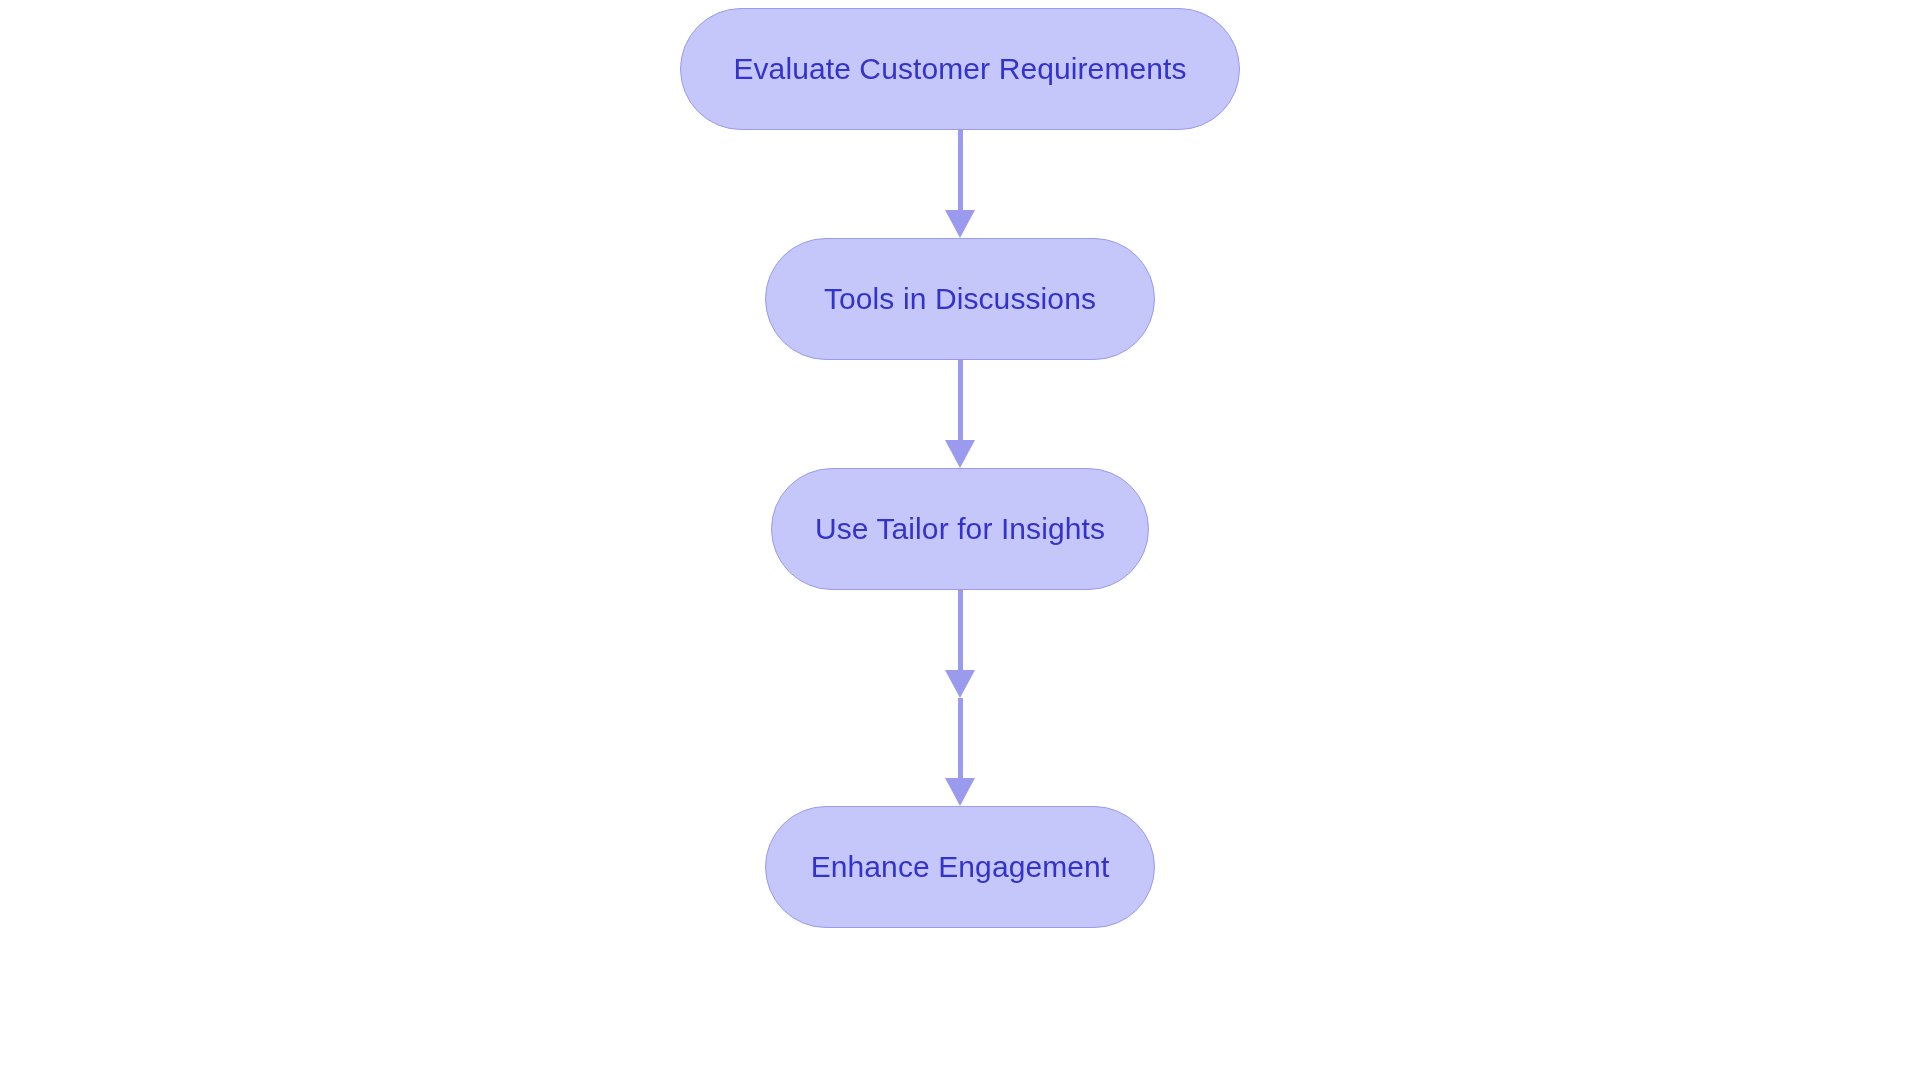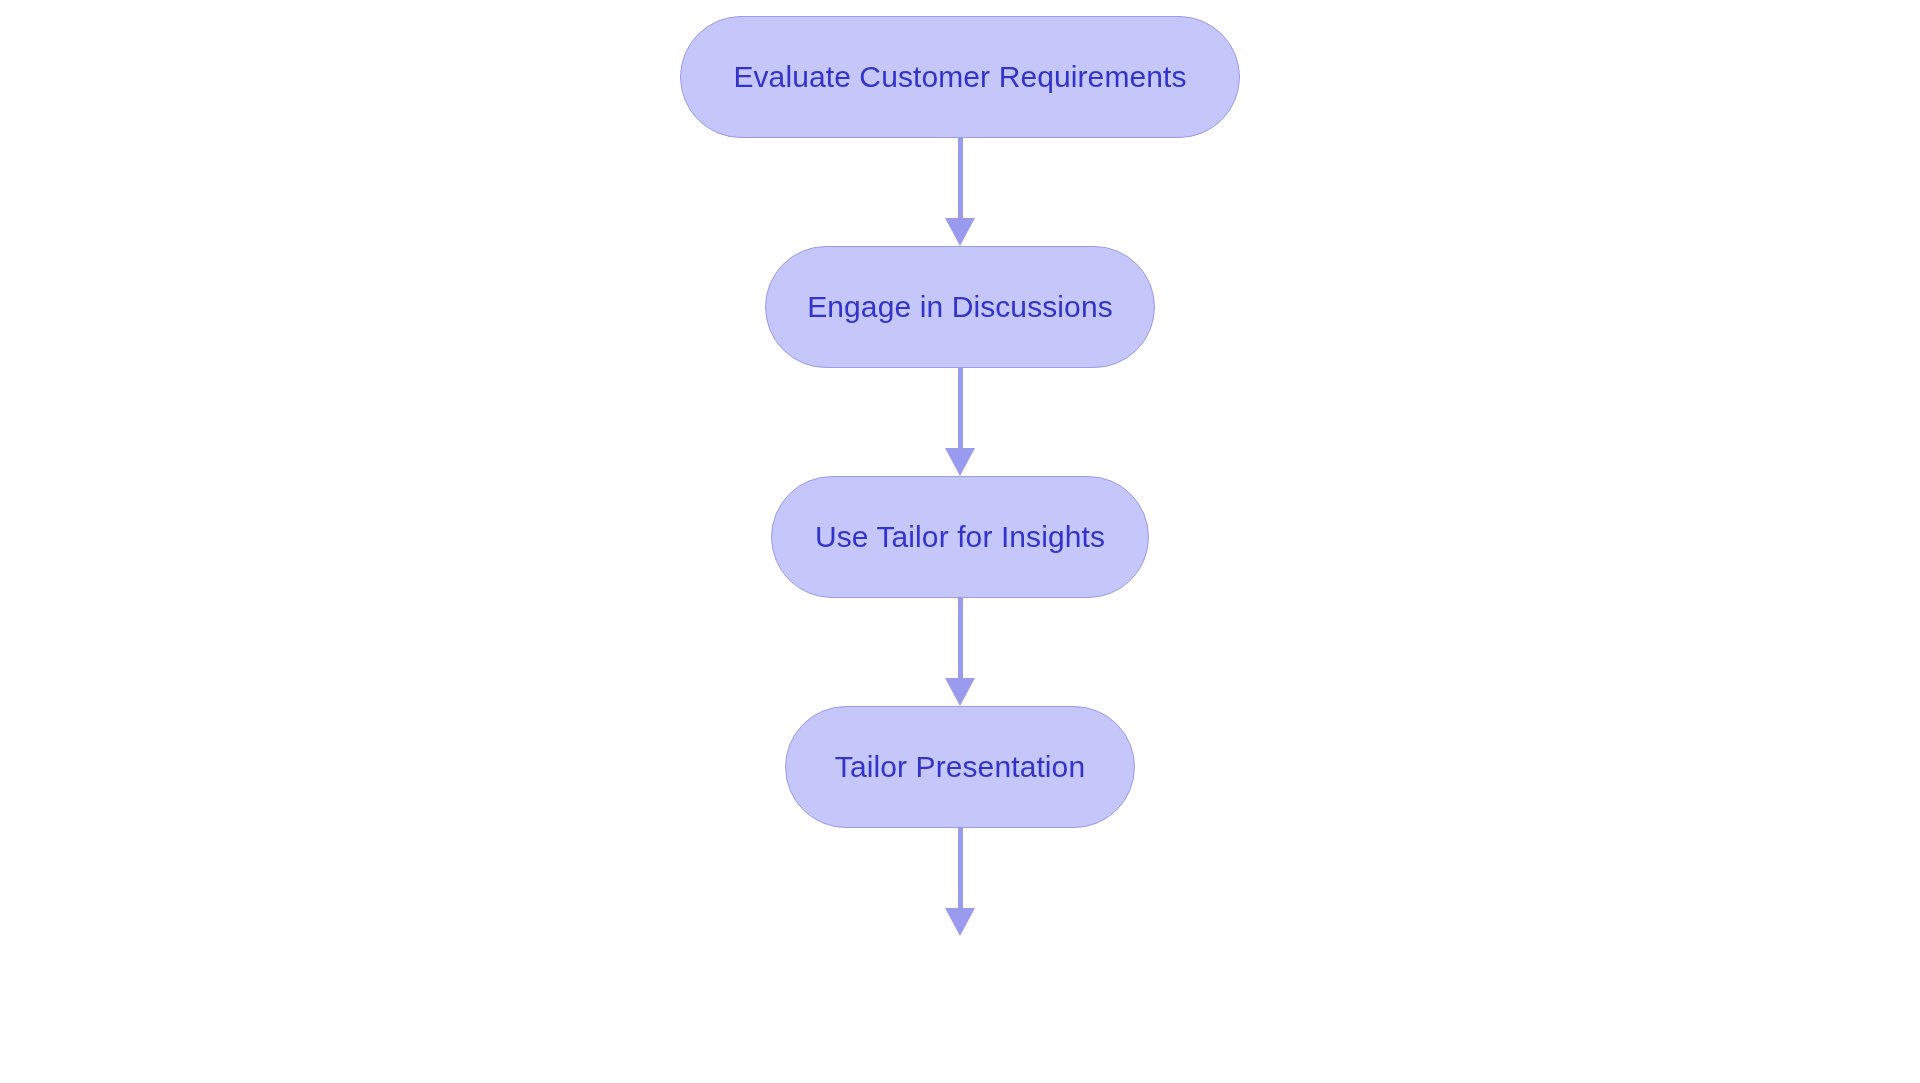--- a/index.html
+++ b/index.html
@@ -48,21 +48,21 @@
   .node-label {
     color: #3333cc;
     font-size: 30px;
     font-weight: 400;
     letter-spacing: 0.1px;
     line-height: 1;
     white-space: nowrap;
     text-align: center;
   }
 
-  .node-w-0 { width: 560px; margin-top: 8px; }
+  .node-w-0 { width: 560px; }
   .node-w-1 { width: 390px; }
   .node-w-2 { width: 378px; }
   .node-w-3 { width: 350px; }
   .node-w-4 { width: 390px; }
 
   .connector {
     position: relative;
     width: 40px;
     height: 108px;
     flex: 0 0 auto;
@@ -100,41 +100,41 @@
     <div class="node node-w-0">
       <span class="node-label">Evaluate Customer Requirements</span>
     </div>
 
     <div class="connector">
       <div class="connector-line"></div>
       <div class="connector-head"></div>
     </div>
 
     <div class="node node-w-1">
-      <span class="node-label">Engage in Discussions</span>
+      <span class="node-label">Tools in Discussions</span>
     </div>
 
     <div class="connector">
       <div class="connector-line"></div>
       <div class="connector-head"></div>
     </div>
 
     <div class="node node-w-2">
       <span class="node-label">Use Tailor for Insights</span>
     </div>
 
     <div class="connector">
       <div class="connector-line"></div>
       <div class="connector-head"></div>
     </div>
 
-    <div class="node node-w-3">
-      <span class="node-label">Tailor Presentation</span>
-    </div>
 
     <div class="connector">
       <div class="connector-line"></div>
       <div class="connector-head"></div>
     </div>
 
+    <div class="node node-w-4">
+      <span class="node-label">Enhance Engagement</span>
+    </div>
 
   </div>
 </div>
 
 </body></html>

